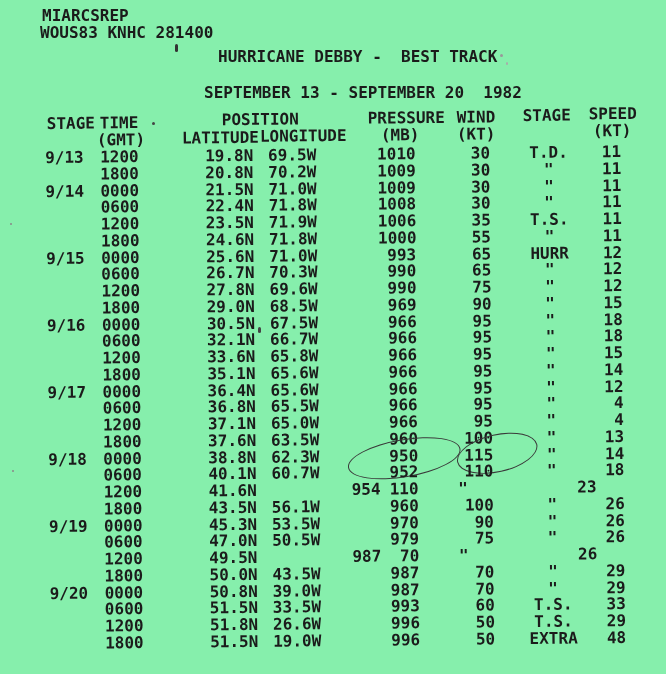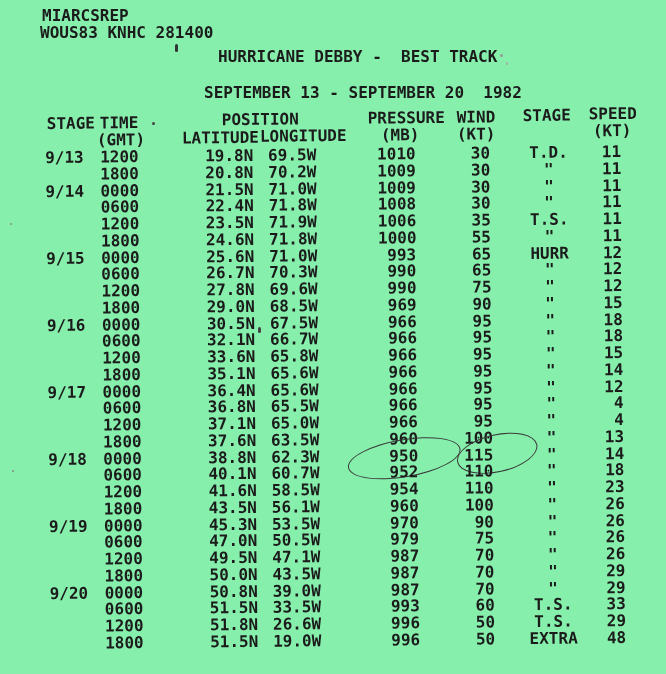--- a/index.html
+++ b/index.html
@@ -298,21 +298,20 @@
     <span class="c press"><span class="val">952</span></span>
     <span class="c wind"><span class="val">110</span></span>
     <span class="c stage">"</span>
     <span class="c speed">18</span>
   </div>
 
   <div class="row">
     <span class="c date"></span>
     <span class="c time">1200</span>
     <span class="c lat">41.6N</span>
-    <span class="c lon">58.5W</span>
     <span class="c press"><span class="val">954</span></span>
     <span class="c wind"><span class="val">110</span></span>
     <span class="c stage">"</span>
     <span class="c speed">23</span>
   </div>
 
   <div class="row">
     <span class="c date"></span>
     <span class="c time">1800</span>
     <span class="c lat">43.5N</span>
@@ -342,21 +341,20 @@
     <span class="c press"><span class="val">979</span></span>
     <span class="c wind"><span class="val">75</span></span>
     <span class="c stage">"</span>
     <span class="c speed">26</span>
   </div>
 
   <div class="row">
     <span class="c date"></span>
     <span class="c time">1200</span>
     <span class="c lat">49.5N</span>
-    <span class="c lon">47.1W</span>
     <span class="c press"><span class="val">987</span></span>
     <span class="c wind"><span class="val">70</span></span>
     <span class="c stage">"</span>
     <span class="c speed">26</span>
   </div>
 
   <div class="row">
     <span class="c date"></span>
     <span class="c time">1800</span>
     <span class="c lat">50.0N</span>

